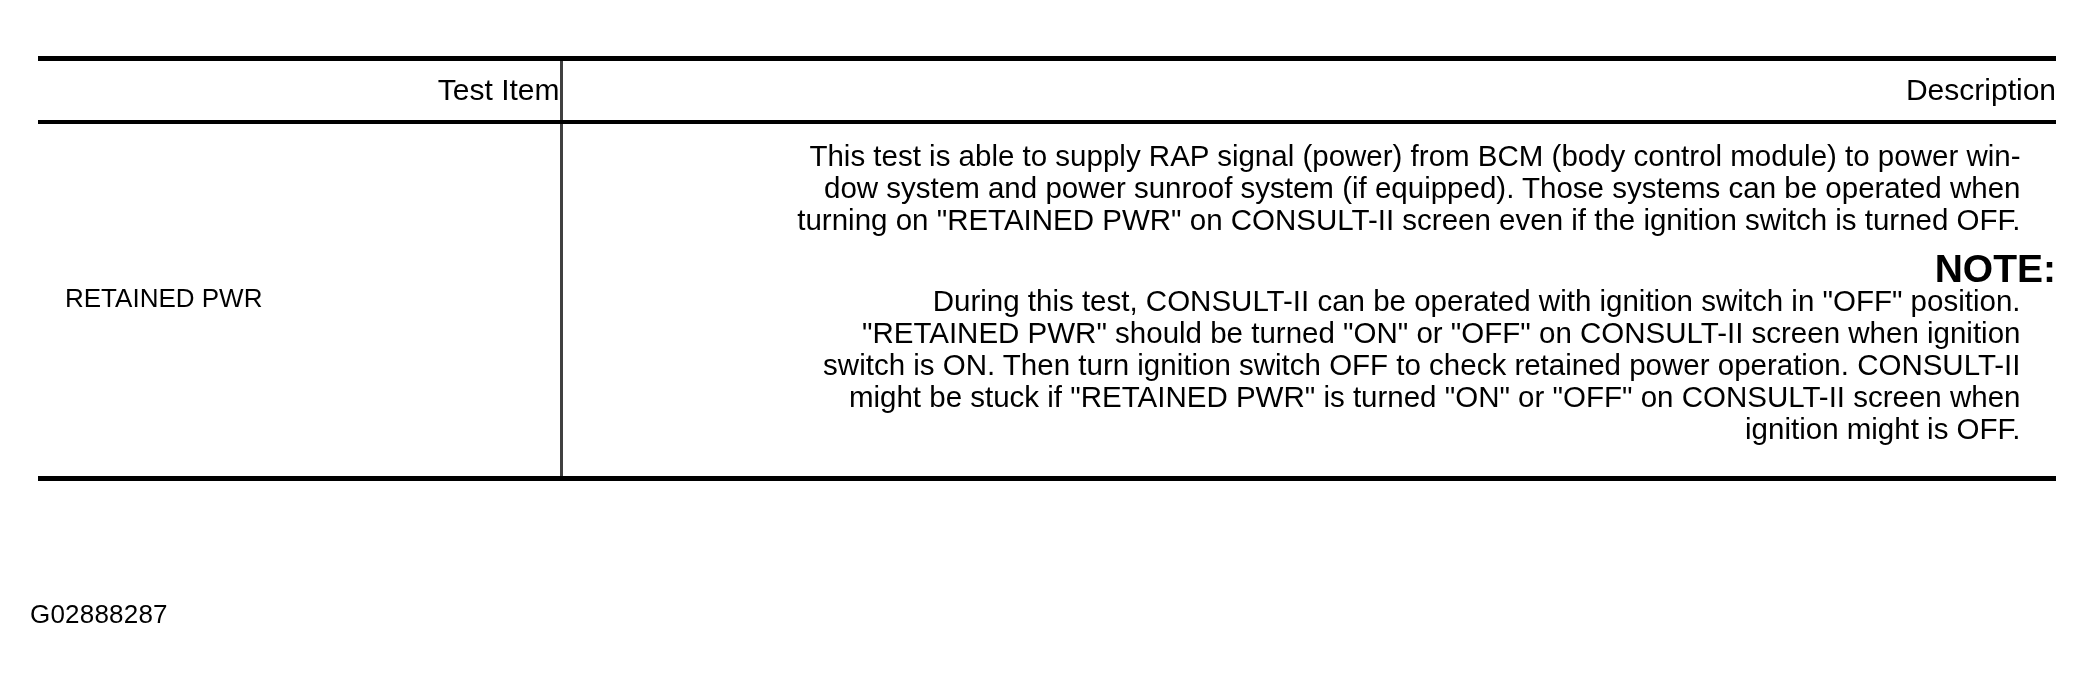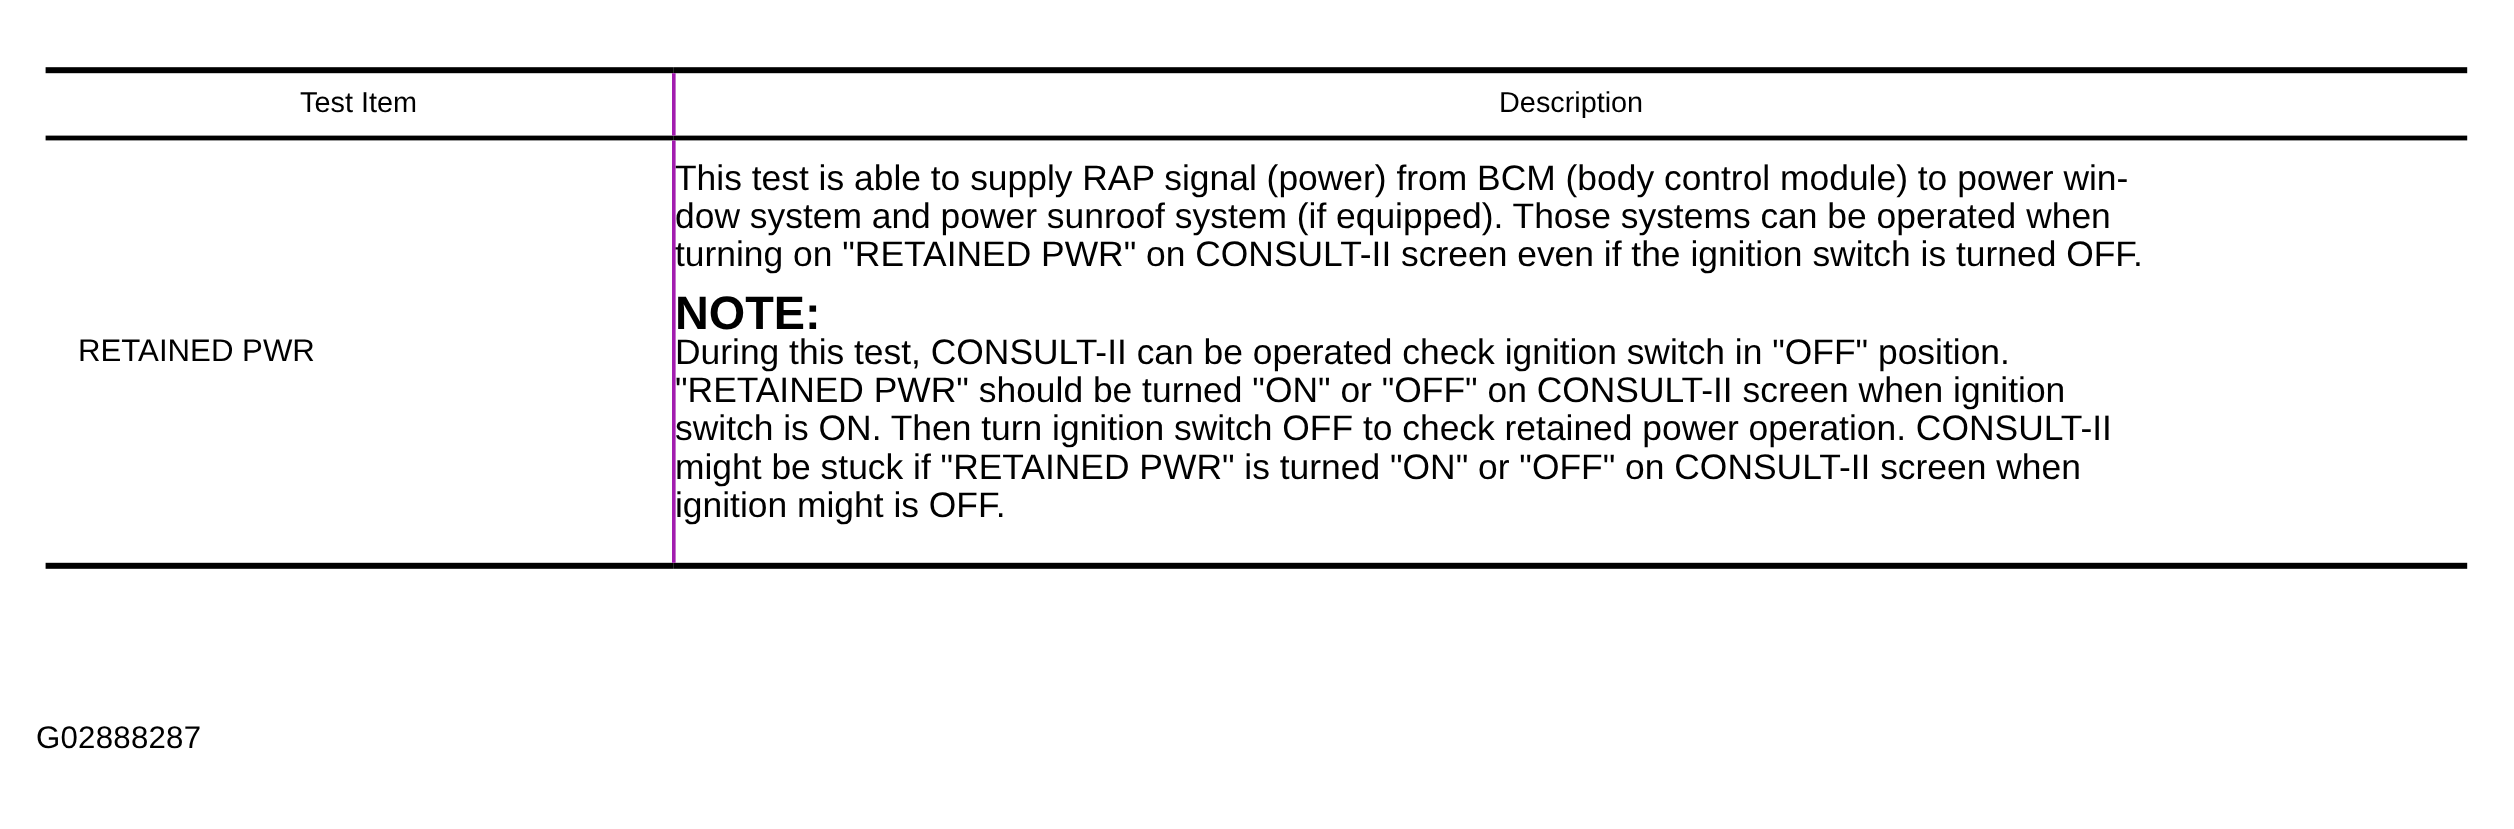--- a/index.html
+++ b/index.html
@@ -47,30 +47,30 @@
   }
   .rule-medium {
     background: #000000;
     height: 4px;
     font-size: 0;
     line-height: 0;
   }
 
   .head-row th {
     font-weight: normal;
-    font-size: 24px;
+    font-size: 30px;
     line-height: 1.1;
-    text-align: center;
+    text-align: right;
     padding: 12px 0 14px 0;
   }
   .col-left  { width: 523px; }
   .col-right { width: 1495px; }
 
   .vline-cell {
-    border-left: 3px solid #a21caf;
+    border-left: 3px solid #404040;
   }
 
   .body-row td {
     padding-top: 16px;
     padding-bottom: 18px;
   }
 
   .item-label {
     font-size: 26px;
     line-height: 1.2;
@@ -78,20 +78,21 @@
   }
   .item-label-wrap {
     display: flex;
     align-items: center;
     min-height: 318px;
   }
 
   .desc-cell {
     padding-left: 22px;
     padding-right: 8px;
+    text-align: right;
   }
 
   .desc-para {
     font-size: 29.5px;
     line-height: 32px;
     margin: 0;
     max-width: 1458px;
   }
   .desc-para + .desc-block {
     margin-top: 17px;
@@ -158,21 +159,21 @@
 
         <p class="desc-para">
           <span class="desc-line">This test is able to supply RAP signal (power) from BCM (body control module) to power win-</span>
           <span class="desc-line">dow system and power sunroof system (if equipped). Those systems can be operated when</span>
           <span class="desc-line">turning on "RETAINED PWR" on CONSULT-II screen even if the ignition switch is turned OFF.</span>
         </p>
 
         <div class="desc-block">
           <p class="note-title">NOTE:</p>
           <p class="note-body">
-            <span class="desc-line">During this test, CONSULT-II can be operated check ignition switch in "OFF" position.</span>
+            <span class="desc-line">During this test, CONSULT-II can be operated with ignition switch in "OFF" position.</span>
             <span class="desc-line">"RETAINED PWR" should be turned "ON" or "OFF" on CONSULT-II screen when ignition</span>
             <span class="desc-line">switch is ON. Then turn ignition switch OFF to check retained power operation. CONSULT-II</span>
             <span class="desc-line">might be stuck if "RETAINED PWR" is turned "ON" or "OFF" on CONSULT-II screen when</span>
             <span class="desc-line">ignition might is OFF.</span>
           </p>
         </div>
 
       </td>
     </tr>
 

